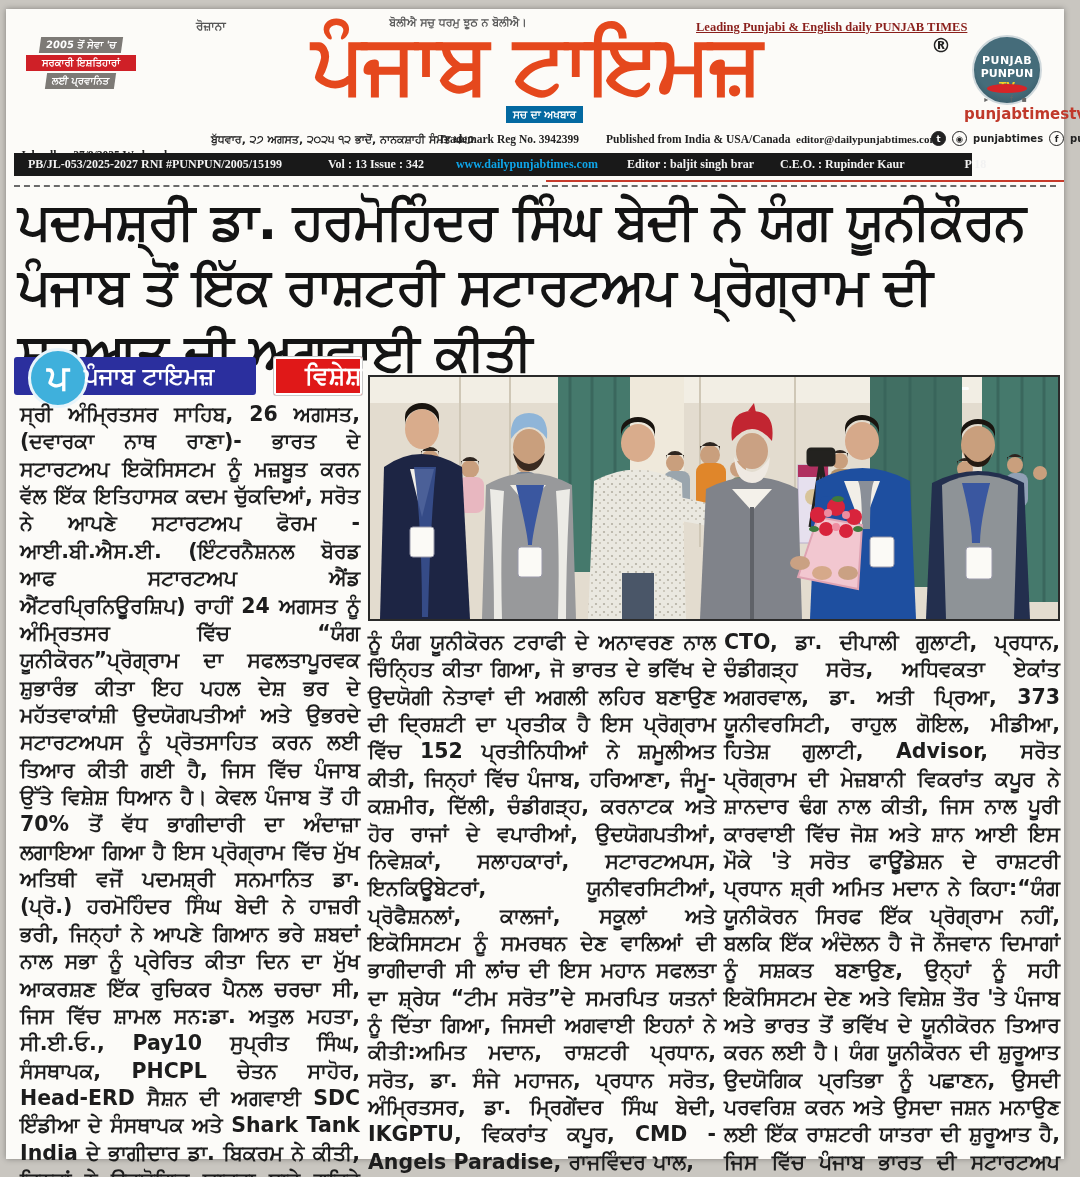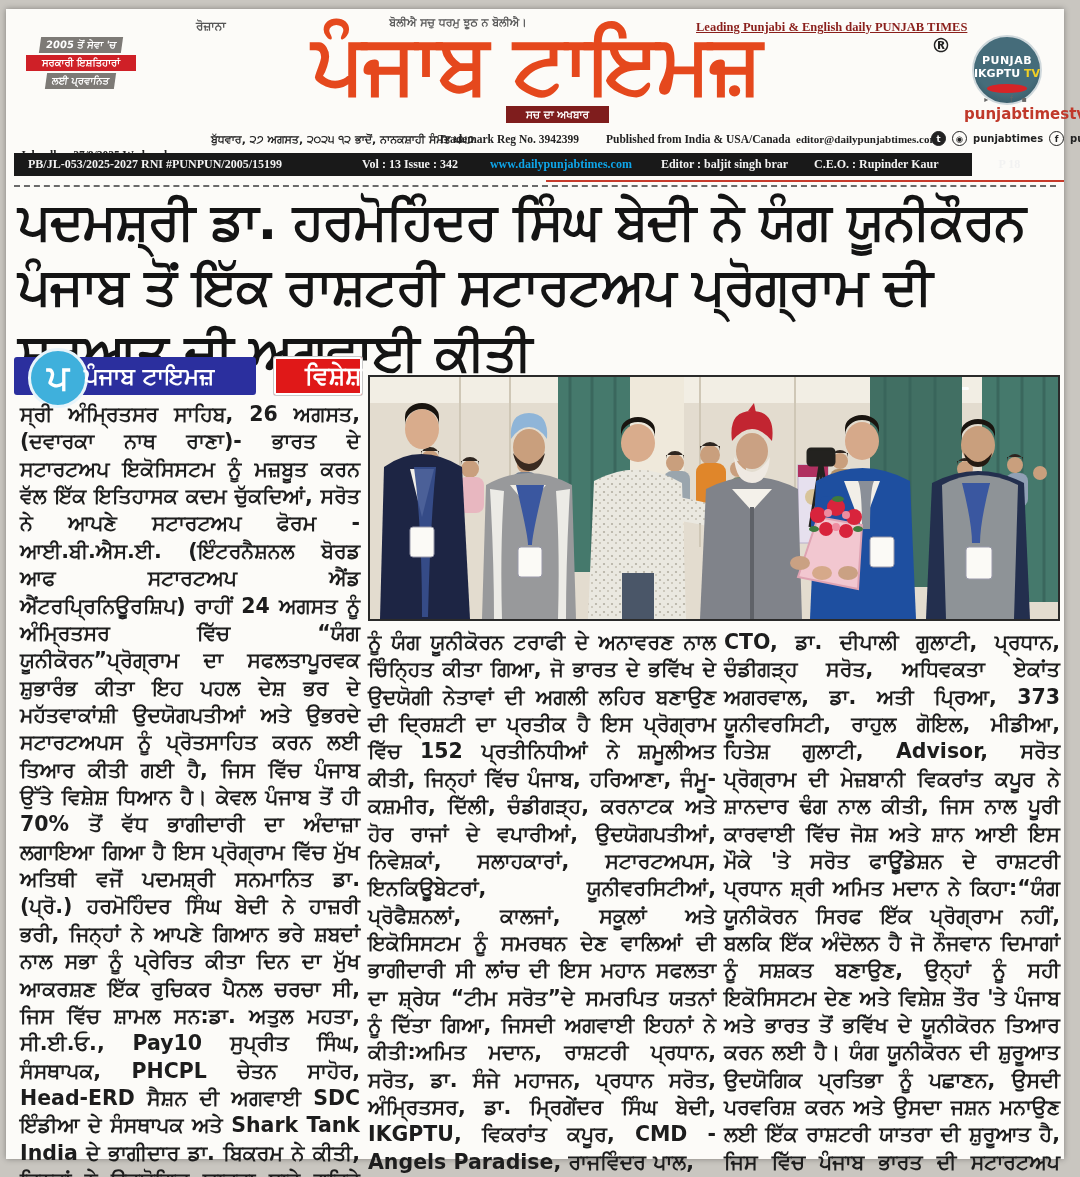--- a/index.html
+++ b/index.html
@@ -12,22 +12,22 @@
   .badge{position:absolute;left:20px;top:28px;width:110px;text-align:center;font-size:10px;font-weight:bold;}
   .badge .b1,.badge .b3{background:#7d7a76;color:#fff;padding:2px 6px;display:inline-block;transform:skewX(-8deg);}
   .badge .b2{background:#cf2027;color:#fff;padding:2px 5px;display:block;margin:2px 0;}
   .daily{position:absolute;left:190px;top:10px;font-size:12px;color:#555;font-weight:bold;}
   .motto{position:absolute;left:322px;top:7px;width:260px;text-align:center;font-size:11px;color:#5a5a5a;font-weight:bold;}
   .tagline-en{position:absolute;left:690px;top:11px;font-size:12.5px;color:#8a1f1b;font-weight:bold;
               font-family:"Liberation Serif",serif;text-decoration:underline;}
   .big-title{position:absolute;left:110px;top:12px;width:840px;text-align:center;
              font-size:82px;line-height:1.05;font-weight:bold;color:#e5481d;letter-spacing:-2px;white-space:nowrap;}
   .reg-mark{position:absolute;left:925px;top:24px;font-size:20px;color:#222;font-weight:bold;}
-  .sub-box{position:absolute;left:500px;top:97px;background:#7f1d1d;color:#fff;font-size:10.5px;
-           font-weight:bold;padding:2px 20px;}
+  .sub-box{position:absolute;left:500px;top:97px;background:#0369a1;color:#fff;font-size:10.5px;
+           font-weight:bold;padding:2px 7px;}
   .tvlogo{position:absolute;right:22px;top:26px;width:66px;height:66px;border-radius:50%;
           background:radial-gradient(circle at 50% 40%,#456c7a 0 60%,#2e4f5c 100%);
           color:#fff;text-align:center;font-weight:bold;border:2px solid #cfd8dc;}
   .tvlogo .t1{font-size:11px;margin-top:17px;letter-spacing:.5px;}
   .tvlogo .t2{font-size:11px;color:#fff;}
   .tvlogo .t2 b{color:#f2d024;}
   .tvlogo .band{position:absolute;left:13px;bottom:10px;width:40px;height:9px;background:#d62427;border-radius:50%;}
   .tvhandle{position:absolute;right:14px;top:96px;width:86px;text-align:center;font-size:15px;color:#c0392b;font-weight:bold;}
   .tvicons{position:absolute;right:14px;top:86px;width:86px;text-align:center;font-size:8px;color:#666;letter-spacing:3px;}
   
@@ -39,21 +39,21 @@
   .dl-em{position:absolute;left:790px;top:6px;font-weight:bold;font-family:"Liberation Serif",serif;font-size:11px;}
   .dl-soc{position:absolute;left:925px;top:4px;display:flex;gap:6px;align-items:center;font-size:10px;font-weight:bold;}
   .soc-ic{width:13px;height:13px;border-radius:50%;border:1.3px solid #222;color:#222;display:inline-flex;
           align-items:center;justify-content:center;font-size:8.5px;font-weight:bold;}
   .soc-ic.tw{background:#222;color:#fff;}
   
   .infobar{position:absolute;left:8px;top:144px;width:958px;height:23px;background:#191919;color:#f2f2f2;
            display:flex;align-items:center;font-size:12px;font-weight:bold;font-family:"Liberation Serif",serif;}
   .infobar span{white-space:nowrap;}
   .ib-reg{margin-left:14px;}
-  .ib-vol{margin-left:80px;}
+  .ib-vol{margin-left:46px;}
   .ib-web{margin-left:32px;color:#0ea5e9;text-align:right;}
   .ib-ed{margin-left:29px;}
   .ib-ceo{margin-left:26px;}
   .ib-p{margin-left:60px;}
   .red-rule{position:absolute;left:540px;top:171px;width:518px;height:2px;background:#c63a2b;}
   .top-rule{position:absolute;left:8px;top:176px;width:1042px;border-top:2px dashed #6a6a6a;}
   
   .headline{position:absolute;left:12px;top:180px;width:1034px;color:#141414;
             font-size:51px;font-weight:800;line-height:1.28;letter-spacing:-1px;}
   
@@ -87,21 +87,21 @@
       <span class="b3">ਲਈ ਪ੍ਰਵਾਨਿਤ</span>
     </div>
     <div class="daily">ਰੋਜ਼ਾਨਾ</div>
     <div class="motto">ਬੋਲੀਐ ਸਚੁ ਧਰਮੁ ਝੂਠ ਨ ਬੋਲੀਐ।</div>
     <div class="tagline-en">Leading Punjabi &amp; English daily PUNJAB TIMES</div>
     <div class="big-title">ਪੰਜਾਬ ਟਾਇਮਜ਼</div>
     <div class="reg-mark">®</div>
     <div class="sub-box">ਸਚ ਦਾ ਅਖਬਾਰ</div>
     <div class="tvlogo">
       <div class="t1">PUNJAB</div>
-      <div class="t2"><span>IKGPTU </span><b>TV</b></div>
+      <div class="t2"><span>PUNPUN </span><b>TV</b></div>
       <div class="band"></div>
     </div>
     <div class="tvicons">▸ ◦ f ▪</div>
     <div class="tvhandle">punjabtimestv</div>
   </div>
 
   <div class="dateline">
     <span class="dl-city">Jalandhar 27/8/2025 Wednesday</span>
     <span class="dl-pa">ਬੁੱਧਵਾਰ, ੨੭ ਅਗਸਤ, ੨੦੨੫  ੧੨ ਭਾਦੋਂ, ਨਾਨਕਸ਼ਾਹੀ ਸੰਮਤ ੫੫੭</span>
     <span class="dl-tm">Trademark Reg No. 3942399</span>

